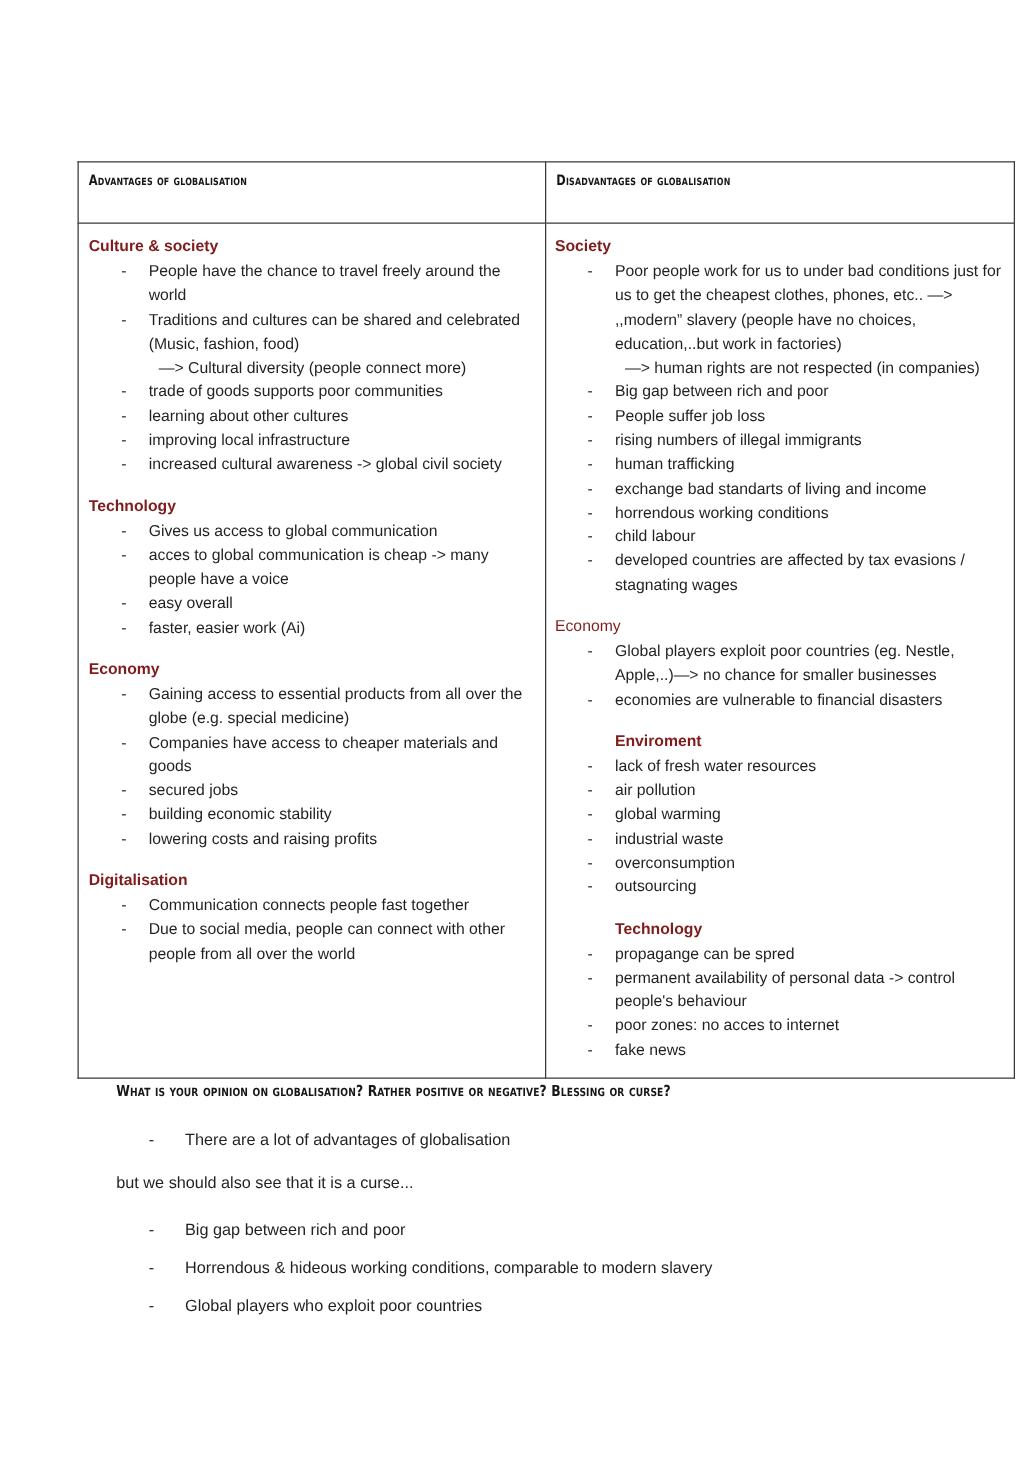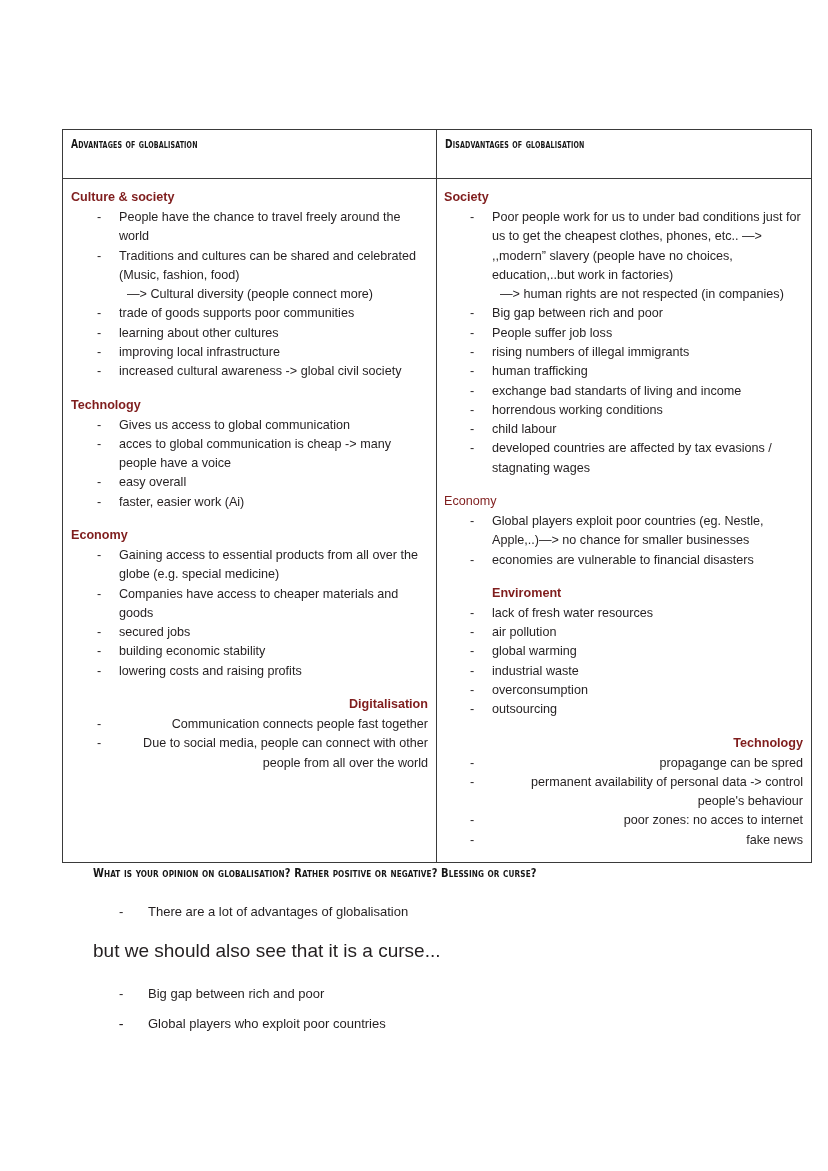--- a/index.html
+++ b/index.html
@@ -54,21 +54,21 @@
     white-space: nowrap;
     color: #161616;
   }
 
   
   .body-cell { padding: 9px 8px 12px 8px !important; }
   .body-cell.right { padding-left: 7px !important; }
 
   
   .blk { margin: 0 0 14px 0; }
-  .blk:last-child { margin-bottom: 0; text-align: right; }
+  .blk:last-child { margin-bottom: 0; }
 
   .blk-head {
     font-size: 12.6px;
     font-weight: 700;
     line-height: 1.52;
     margin: 0 0 1px 0;
     color: #7f1d1d;
   }
   .blk-head.plain { font-weight: 400; }
   .blk-head.indent { margin-left: 48px; }
@@ -129,21 +129,21 @@
     line-height: 1.55;
     margin-bottom: 14px;
     color: #231f20;
   }
   ul.bot-list li .dash {
     position: absolute;
     left: 26px;
     top: 0;
   }
   .bot-note {
-    font-size: 19px;
+    font-size: 13px;
     line-height: 1.55;
     margin: 0 0 18px 0;
     color: #231f20;
   }
   ul.bot-list.tight li { margin-bottom: 10px; }
 </style>
 </head>
 <body>
 
 <div class="sheet">
@@ -246,16 +246,16 @@
 </div>
 
 <div class="bottom">
   <div class="q-head">What is your opinion on globalisation? Rather positive or negative? Blessing or curse?</div>
   <ul class="bot-list" id="positive-list">
       <li><span class="dash">-</span><span>There are a lot of advantages of globalisation</span></li>
     </ul>
   <div class="bot-note">but we should also see that it is a curse...</div>
   <ul class="bot-list tight" id="negative-list">
       <li><span class="dash">-</span><span>Big gap between rich and poor</span></li>
-      <li><span class="dash">-</span></li>
+      <li><span class="dash">-</span><span>Horrendous &amp; hideous working conditions, comparable to modern slavery</span></li>
       <li><span class="dash">-</span><span>Global players who exploit poor countries</span></li>
     </ul>
 </div>
 
 </body></html>

